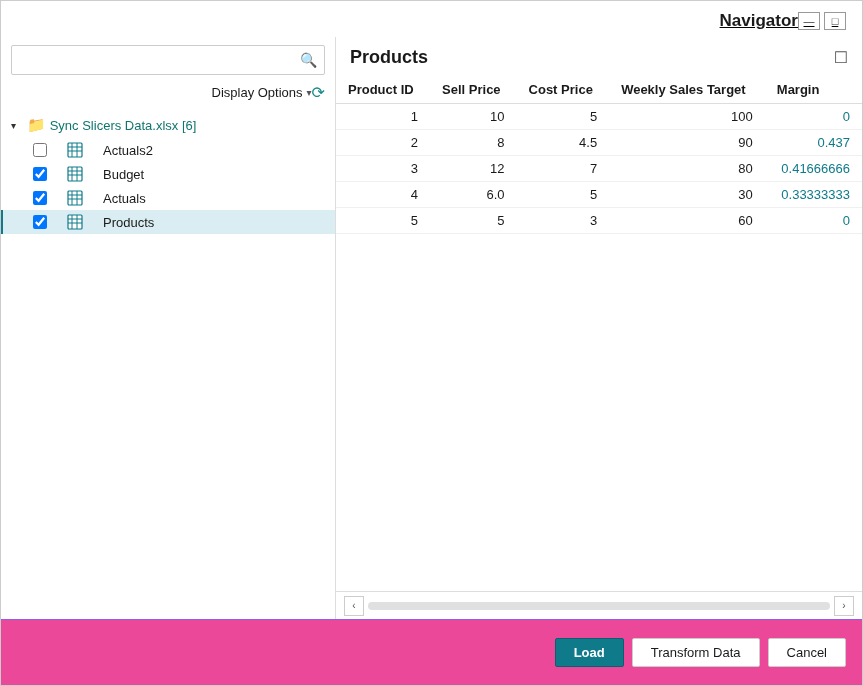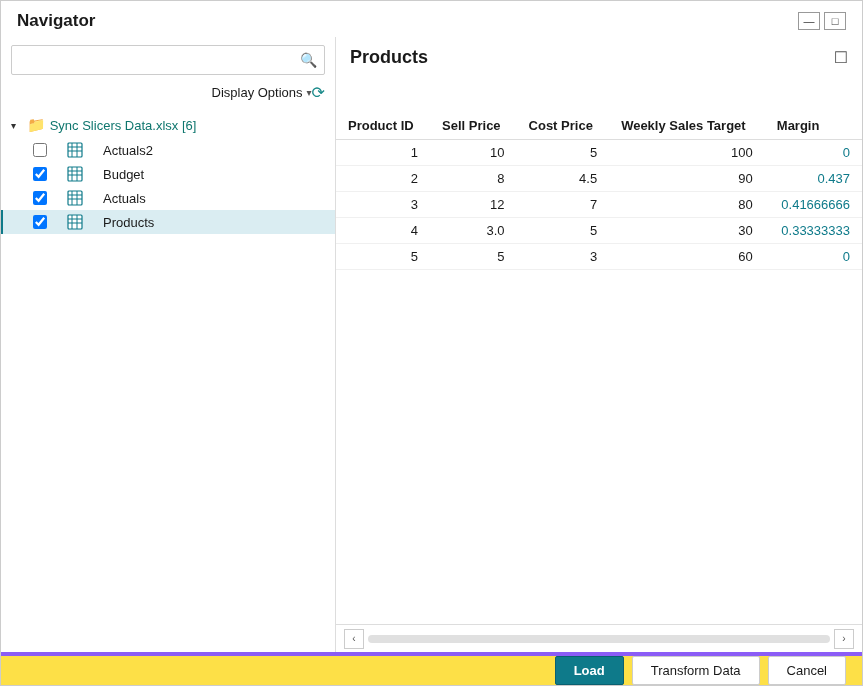--- a/index.html
+++ b/index.html
@@ -22,21 +22,22 @@
       box-shadow: 2px 2px 10px rgba(0,0,0,0.2);
       display: flex;
       flex-direction: column;
       position: relative;
     }
     .title-bar {
       display: flex;
       align-items: center;
       padding: 10px 16px 6px 16px;
       border-bottom: none;
-      justify-content: space-between;
+      justify-content: flex-end;
+      text-decoration: underline;
     }
     .title-bar-left {
       display: flex;
       align-items: center;
       gap: 8px;
     }
     .title-text {
       font-size: 17px;
       font-weight: 600;
       color: #1a1a1a;
@@ -213,21 +214,20 @@
       background: none;
       border: none;
       cursor: pointer;
       color: #555;
       font-size: 16px;
     }
     .table-wrapper {
       flex: 1;
       overflow: auto;
       padding: 0 0 0 0;
-      margin-top: 36px;
     }
     .data-table {
       width: 100%;
       border-collapse: collapse;
       font-size: 13px;
     }
     .data-table th {
       text-align: left;
       padding: 6px 12px;
       font-weight: 600;
@@ -271,26 +271,26 @@
     }
     .scroll-track {
       flex: 1;
       height: 8px;
       background: #e0e0e0;
       border-radius: 4px;
     }
 
     
     .footer {
-      border-top: 4px solid #8b5cf6;
-      padding: 0 16px;
+      border-top: 1px solid #8b5cf6;
+      padding: 18px 16px;
       display: flex;
       justify-content: flex-end;
       gap: 8px;
-      background: #fde047;
+      background: #ec4899;
     }
     .btn {
       padding: 6px 18px;
       border: 1px solid #ccc;
       border-radius: 2px;
       font-size: 13px;
       cursor: pointer;
       background: #fff;
       color: #1a1a1a;
     }
@@ -441,21 +441,21 @@
               </tr>
               <tr>
                 <td>3</td>
                 <td>12</td>
                 <td>7</td>
                 <td>80</td>
                 <td class="col-margin">0.41666666</td>
               </tr>
               <tr>
                 <td>4</td>
-                <td>3.0</td>
+                <td>6.0</td>
                 <td>5</td>
                 <td>30</td>
                 <td class="col-margin">0.33333333</td>
               </tr>
               <tr>
                 <td>5</td>
                 <td>5</td>
                 <td>3</td>
                 <td>60</td>
                 <td class="col-margin">0</td>

